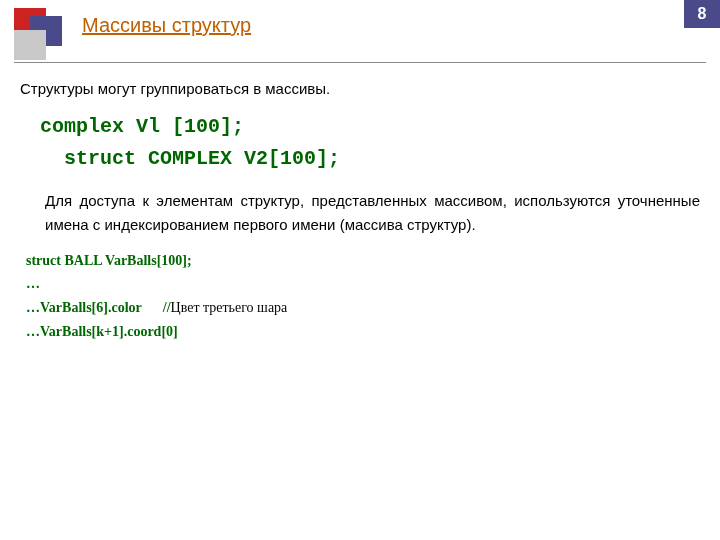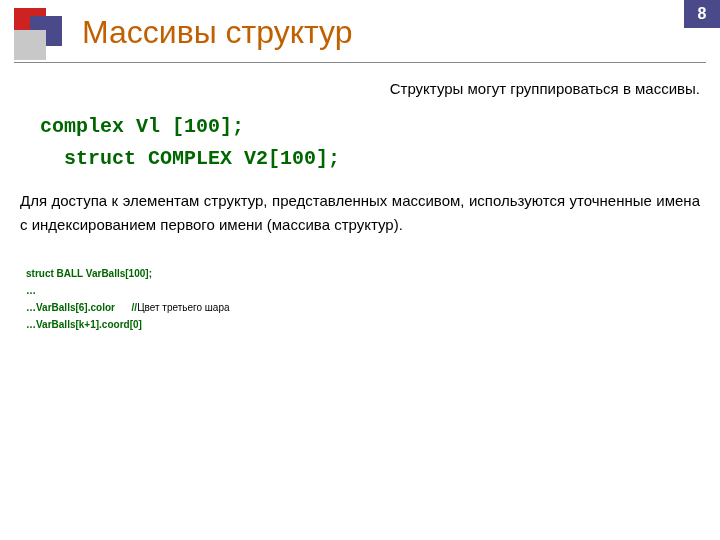--- a/index.html
+++ b/index.html
@@ -63,23 +63,24 @@
       width: 32px;
       height: 30px;
       background: #c8c8c8;
     }
 
     
     .slide-title {
       position: absolute;
       top: 14px;
       left: 82px;
-      font-size: 32px;
+      font-size: 20px;
       color: #c06000;
       font-weight: normal;
+      text-decoration: underline;
     }
 
     
     .title-rule {
       position: absolute;
       top: 62px;
       left: 14px;
       right: 14px;
       height: 1px;
       background: #888888;
@@ -92,43 +93,43 @@
       left: 20px;
       right: 20px;
       bottom: 10px;
       font-size: 15px;
       color: #000000;
     }
 
     .intro-text {
       margin-top: 6px;
       line-height: 1.5;
-      text-align: right;
     }
 
     .code-block {
       margin-top: 10px;
       font-family: 'Courier New', Courier, monospace;
       font-size: 20px;
       font-weight: bold;
       color: #006600;
       line-height: 1.6;
       padding-left: 20px;
     }
 
     .desc-text {
       margin-top: 14px;
       line-height: 1.6;
       text-align: justify;
+      margin-left: 25px;
     }
 
     .code-examples {
-      margin-top: 28px;
-      font-family: Liberation Sans, sans-serif;
-      font-size: 10px;
+      margin-top: 12px;
+      font-family: Liberation Serif, serif;
+      font-size: 14px;
       font-weight: bold;
       color: #006600;
       line-height: 1.7;
       padding-left: 6px;
     }
 
     .code-examples .comment {
       color: #000000;
       font-weight: normal;
     }

